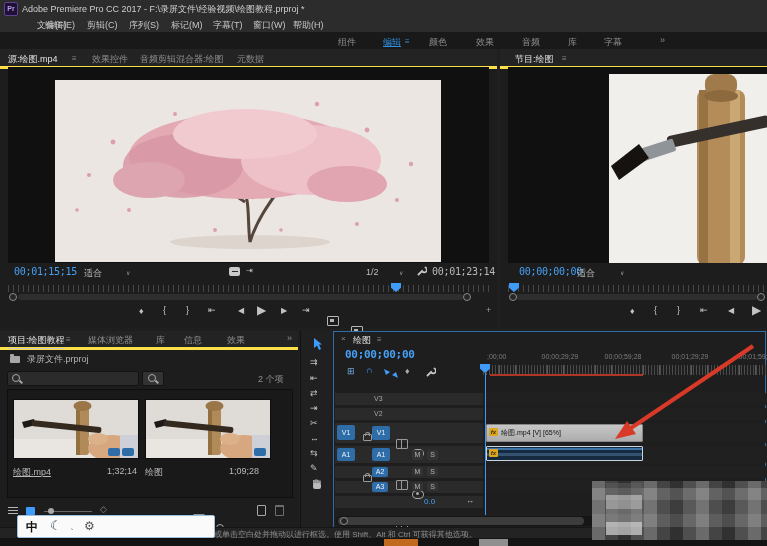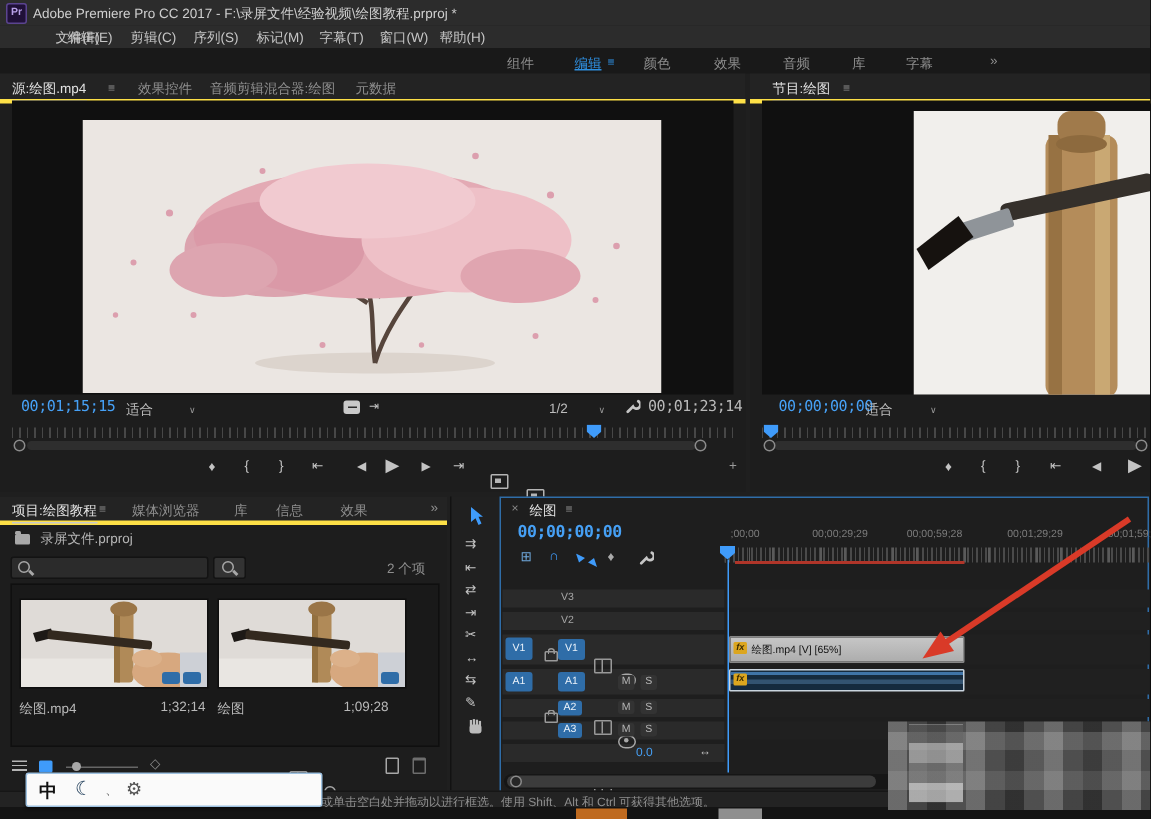--- a/index.html
+++ b/index.html
@@ -216,21 +216,21 @@
         <rect x="62" y="4" width="4" height="51" fill="#93703f"></rect>
       <ellipse cx="68.5" cy="6" rx="9" ry="5" fill="#9a7547"></ellipse>
       <polygon points="8,22 20,19 22,25 10,28" fill="#1d1916"></polygon>
       <rect x="18" y="20" width="70" height="6" rx="2" fill="#33291f" transform="rotate(6 18 20)"></rect>
       <ellipse cx="98" cy="48" rx="24" ry="13" fill="#d7a87f"></ellipse>
       <rect x="106" y="35" width="18" height="23" fill="#cdd0d6"></rect>
       <ellipse cx="84" cy="39" rx="10" ry="6" fill="#dcb18a"></ellipse>
     </svg>
     <div class="abs badge" style="left:108px;top:117px;width:12px;height:8px;line-height:8px;font-size:5px;"></div>
     <div class="abs badge" style="left:122px;top:117px;width:12px;height:8px;line-height:8px;font-size:5px;"></div>
-    <span class="abs tab" style="left:13px;top:135px;color:#b9b9b9;">绘图.mp4</span>
+    <span class="abs tab" style="left:13px;top:135px;color:#b9b9b9;text-decoration:underline;">绘图.mp4</span>
     <div class="abs tab" style="left:83px;top:135px;width:54px;text-align:right;color:#b9b9b9;">1;32;14</div>
 
     <svg class="abs thumbcard" style="left:145px;top:68px;" width="124" height="58" viewBox="0 0 124 58">
       <rect width="124" height="58" fill="#dfdbd7"></rect>
         <rect y="39" width="124" height="19" fill="#e9e6e2"></rect>
       <rect x="62" y="4" width="13" height="51" rx="3" fill="#b08a58"></rect>
         <rect x="62" y="4" width="4" height="51" fill="#93703f"></rect>
       <ellipse cx="68.5" cy="6" rx="9" ry="5" fill="#9a7547"></ellipse>
       <polygon points="8,22 20,19 22,25 10,28" fill="#1d1916"></polygon>
       <rect x="18" y="20" width="70" height="6" rx="2" fill="#33291f" transform="rotate(6 18 20)"></rect>

